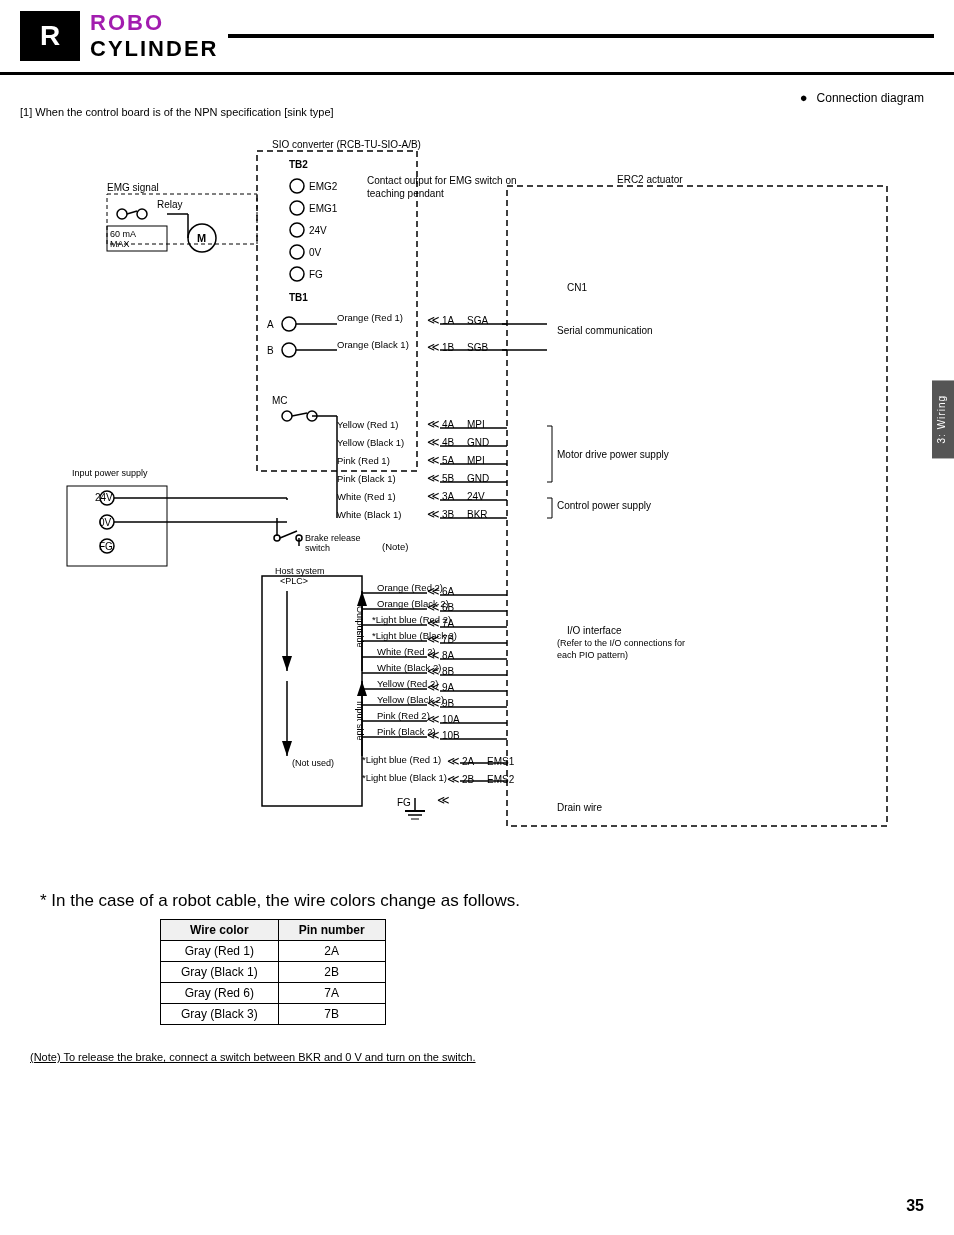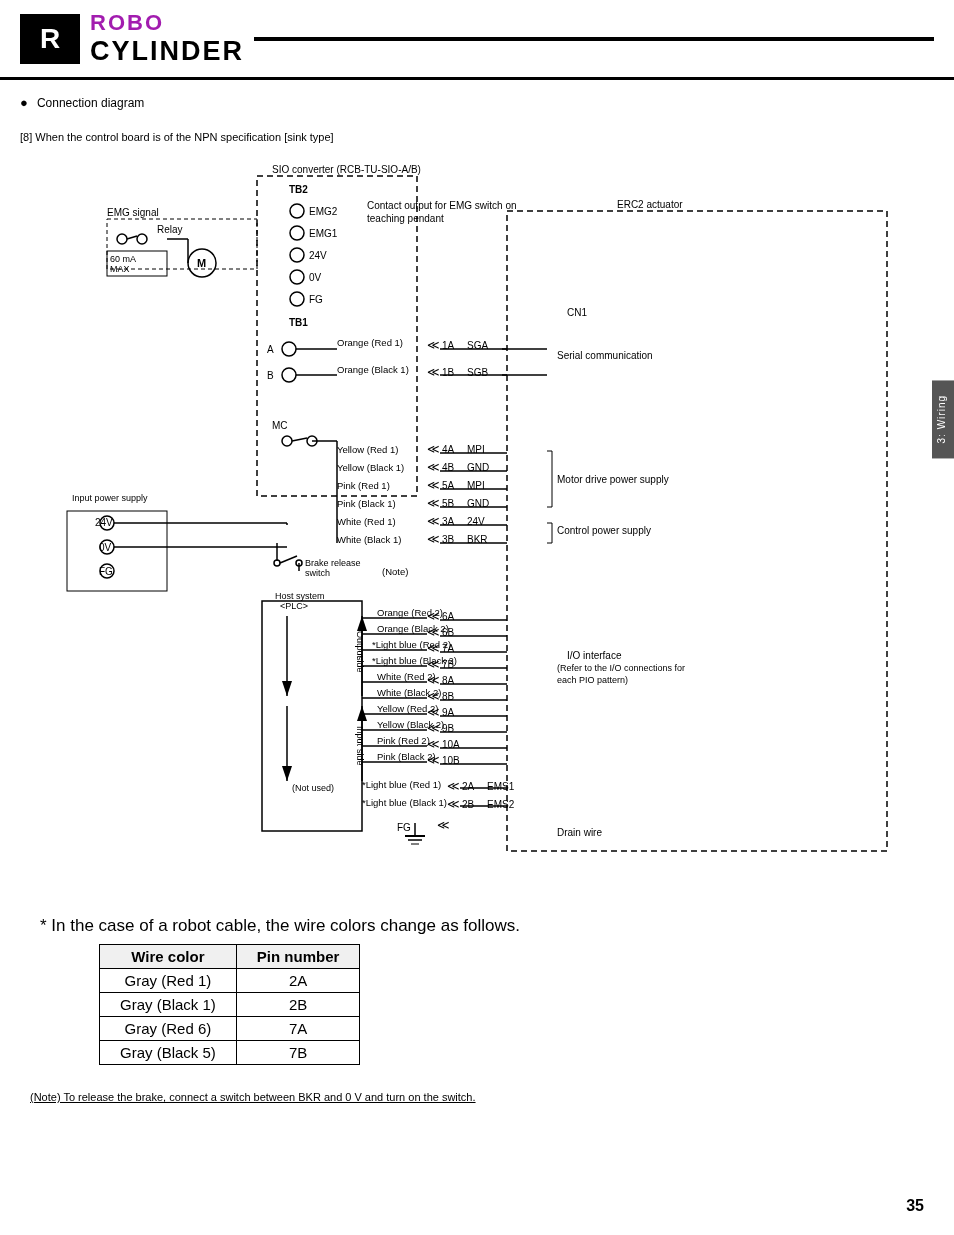--- a/index.html
+++ b/index.html
@@ -40,21 +40,21 @@
       display: flex;
       flex-direction: column;
     }
     .logo-robo {
       font-size: 22px;
       font-weight: bold;
       letter-spacing: 2px;
       color: #a21caf;
     }
     .logo-cylinder {
-      font-size: 27px;
+      font-size: 22px;
       font-weight: bold;
       letter-spacing: 2px;
       color: #000;
     }
     .header-line {
       flex: 1;
       height: 4px;
       background: #000;
       margin-left: 10px;
       margin-top: 0;
@@ -94,22 +94,22 @@
     .wire-table-section {
       margin-top: 15px;
       padding-left: 20px;
     }
     .wire-table-note {
       margin-bottom: 8px;
       font-size: 17px;
     }
     .wire-table {
       border-collapse: collapse;
-      margin-left: 59px;
-      font-size: 15px;
+      margin-left: 120px;
+      font-size: 12px;
     }
     .wire-table th, .wire-table td {
       border: 1px solid #000;
       padding: 3px 20px;
       text-align: center;
     }
     .wire-table th {
       background: #f0f0f0;
     }
 
@@ -147,25 +147,25 @@
   <div class="logo-text">
     <span class="logo-robo">ROBO</span>
     <span class="logo-cylinder">CYLINDER</span>
   </div>
   <div class="header-line"></div>
 </div>
 
 <div class="side-tab">3: Wiring</div>
 
 <div class="main-content">
-  <div style="margin-bottom:21px;">
+  <div style="margin-bottom:1px;text-align:right;">
     <span style="font-size:13px; margin-right:6px;">●</span>
     <span style="font-size:12px;">Connection diagram</span>
   </div>
-  <div style="margin-bottom:8px; font-size:11px;">[8]   When the control board is of the NPN specification [sink type]</div>
+  <div style="margin-bottom:8px; font-size:11px;">[1]   When the control board is of the NPN specification [sink type]</div>
 
   <div class="diagram-container">
     <svg class="diagram-svg" viewBox="0 0 890 750" xmlns="http://www.w3.org/2000/svg">
 
       <rect x="480" y="60" width="380" height="640" fill="none" stroke="#000" stroke-width="1.5" stroke-dasharray="6,4"></rect>
 
       <rect x="230" y="25" width="160" height="320" fill="none" stroke="#000" stroke-width="1.5" stroke-dasharray="6,4"></rect>
       <text x="245" y="22" font-size="10">SIO converter (RCB-TU-SIO-A/B)</text>
 
       <text x="80" y="65" font-size="10">EMG signal</text>
@@ -457,21 +457,21 @@
           </tr>
           <tr>
             <td>Gray   (Black 1)</td>
             <td>2B</td>
           </tr>
           <tr>
             <td>Gray   (Red 6)</td>
             <td>7A</td>
           </tr>
           <tr>
-            <td>Gray   (Black 5)</td>
+            <td>Gray   (Black 3)</td>
             <td>7B</td>
           </tr>
         </tbody>
     </table>
   </div>
 
   <div class="bottom-note">(Note)   To release the brake, connect a switch between BKR and 0 V and turn on the switch.</div>
 </div>
 
 <div class="page-number">35</div>

